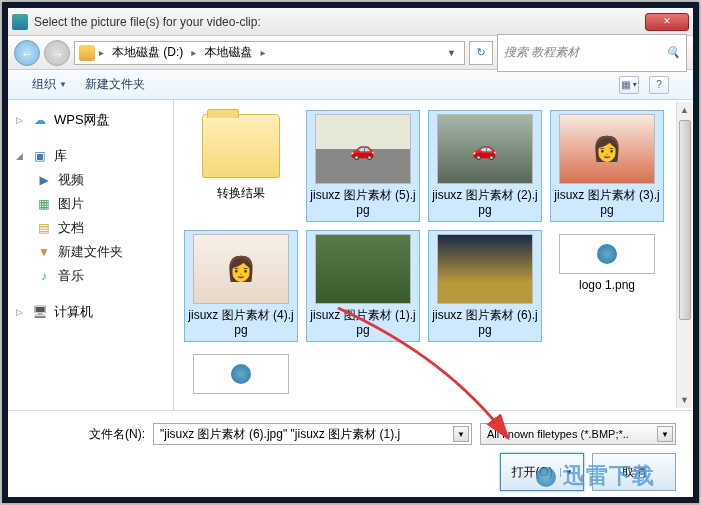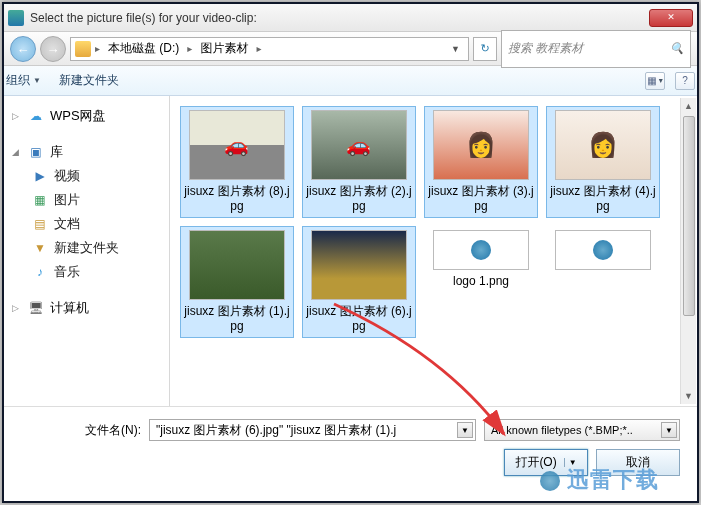--- a/index.html
+++ b/index.html
@@ -1,34 +1,34 @@
 <!DOCTYPE html>
 <html><head>
 <meta charset="utf-8">
 <style>
 * { box-sizing: border-box; margin: 0; padding: 0; font-family: "Microsoft YaHei", "Segoe UI", sans-serif; }
 body { background: #ccc; padding: 2px; }
-.window { width: 697px; height: 501px; background: #fff; border: 2px solid #0f172a; position: relative; box-shadow: 0 0 4px rgba(0,0,0,0.3); }
+.window { width: 697px; height: 501px; background: #fff; border: 6px solid #0f172a; position: relative; box-shadow: 0 0 4px rgba(0,0,0,0.3); }
 .titlebar { height: 28px; background: linear-gradient(#f8f8f8,#e8e8e8); display: flex; align-items: center; padding: 0 4px; border-bottom: 1px solid #ccc; }
 .titlebar-icon { width: 16px; height: 16px; background: linear-gradient(#4a9, #27a); border-radius: 2px; margin-right: 6px; }
 .titlebar-text { font-size: 12px; color: #333; flex: 1; }
 .close-btn { width: 44px; height: 18px; background: linear-gradient(#e07878,#c83838); border: 1px solid #a02020; border-radius: 3px; color: #fff; font-size: 10px; text-align: center; line-height: 14px; cursor: pointer; }
 .close-btn::before { content: "✕"; font-size: 9px; }
 .navbar { height: 34px; background: linear-gradient(#fdfdfd,#eaeaea); display: flex; align-items: center; padding: 0 6px; border-bottom: 1px solid #ccc; gap: 4px; }
 .nav-btn { width: 26px; height: 26px; border-radius: 50%; background: radial-gradient(#bde0f7,#7ab8e0); border: 1px solid #6a9ec8; display: flex; align-items: center; justify-content: center; font-size: 13px; color: #fff; cursor: pointer; }
 .nav-btn.fwd { background: radial-gradient(#e0e0e0,#c0c0c0); border-color:#aaa; }
 .breadcrumb { flex: 1; height: 24px; background: #fff; border: 1px solid #b0b0b0; display: flex; align-items: center; padding: 0 4px; font-size: 12px; gap: 2px; }
 .bc-icon { width: 16px; height: 16px; background: linear-gradient(#ffd86b,#e6a93d); border-radius: 2px; }
 .bc-sep { color: #666; font-size: 10px; padding: 0 2px; }
 .bc-item { padding: 0 4px; cursor: pointer; }
 .bc-drop { margin-left: auto; color: #555; font-size: 9px; padding: 0 4px; cursor: pointer; }
 .refresh-btn { width: 24px; height: 24px; border: 1px solid #b0b0b0; background: #fff; font-size: 11px; color: #27a; cursor: pointer; display:flex;align-items:center;justify-content:center;}
 .searchbox { width: 190px; height: 38px; background: #fff; border: 1px solid #b0b0b0; display: flex; align-items: center; padding: 2px 6px; font-size: 12px; color: #888; font-style: italic; }
 .search-icon { margin-left: auto; font-size: 11px; color: #5a8; }
-.toolbar { height: 30px; background: linear-gradient(#f8fcff,#e8f4fc); border-bottom: 1px solid #c8d8e8; display: flex; align-items: center; padding: 0 2px; font-size: 12px; gap: 18px; }
+.toolbar { height: 30px; background: linear-gradient(#f8fcff,#e8f4fc); border-bottom: 1px solid #c8d8e8; display: flex; align-items: center; padding: 0 24px; font-size: 12px; gap: 18px; }
 .toolbar-item { color: #1a3a5a; cursor: pointer; display:flex; align-items:center; gap:3px;}
 .toolbar-drop { font-size: 8px; color: #456; }
 .toolbar-right { margin-left: auto; display: flex; gap: 10px; }
 .toolbar-icon { width: 20px; height: 18px; border: 1px solid #b0c0d0; background: linear-gradient(#fff,#e8f0f8); border-radius: 2px; cursor: pointer; display:flex;align-items:center;justify-content:center;font-size:10px;color:#568;}
 .body { display: flex; height: 310px; }
 .sidebar { width: 166px; background: #fff; border-right: 1px solid #d8d8d8; padding: 8px 6px; font-size: 13px; overflow: hidden; }
 .sb-group { margin-bottom: 12px; }
 .sb-head { display: flex; align-items: center; gap: 6px; padding: 3px 2px; cursor: pointer; }
 .sb-tri { font-size: 9px; color: #888; width: 10px; }
 .sb-icon { width: 16px; height: 16px; display: inline-flex; align-items:center; justify-content:center; font-size:12px;}
@@ -41,21 +41,21 @@
 .folder-thumb { width: 78px; height: 64px; margin: 0 auto 8px; background: linear-gradient(#fff0b8,#f8d878); border-radius: 4px 4px 2px 2px; position: relative; border:1px solid #d8b850;}
 .folder-thumb::before { content:""; position:absolute; top:-6px; left:4px; width:30px; height:8px; background:#f8d878; border-radius:3px 3px 0 0; border:1px solid #d8b850; border-bottom:none;}
 .fname { line-height: 1.25; word-break: break-all; }
 .bottombar { padding: 12px 17px 8px; border-top: 1px solid #ddd; }
 .row { display: flex; align-items: center; gap: 8px; margin-bottom: 8px; font-size: 12px; }
 .lbl { text-align: right; width: 120px; }
 .combo { flex: 1; height: 22px; border: 1px solid #aaa; background: #fff; padding: 0 6px; font-size: 12px; display: flex; align-items: center; position: relative; }
 .combo-drop { position:absolute; right:2px; top:2px; width:16px; height:16px; border:1px solid #aaa; background:linear-gradient(#f8f8f8,#e0e0e0); font-size:8px; display:flex;align-items:center;justify-content:center; cursor:pointer;}
 .filetype { width: 196px; height: 22px; border: 1px solid #aaa; background: linear-gradient(#fdfdfd,#eaeaea); padding: 0 6px; font-size: 11px; display: flex; align-items: center; cursor:pointer; position:relative;}
 .btn-row { display: flex; gap: 8px; justify-content: flex-end; margin-top: 4px; }
-.btn { width: 84px; height: 27px; border: 1px solid #8aa8c0; background: linear-gradient(#f8fcff,#d8e8f4); font-size: 12px; cursor: pointer; display:flex; align-items:center; justify-content:center; gap:3px; position:relative;}
+.btn { width: 84px; height: 38px; border: 1px solid #8aa8c0; background: linear-gradient(#f8fcff,#d8e8f4); font-size: 12px; cursor: pointer; display:flex; align-items:center; justify-content:center; gap:3px; position:relative;}
 .btn.primary { border-color: #4a88b8; box-shadow: 0 0 2px #6ab; }
 .btn-drop { font-size:8px; border-left:1px solid #8aa8c0; padding-left:4px; margin-left:4px;}
 .arrow { position: absolute; left: 320px; top: 290px; width: 200px; height: 160px; pointer-events: none; z-index: 10; }
 .watermark { position: absolute; right: 38px; bottom: 6px; font-size: 22px; color: #5a9ed8; font-weight: bold; opacity: 0.85; pointer-events:none; letter-spacing:1px;}
 .wm-ico { display:inline-block; width:20px; height:20px; background:radial-gradient(#6ac,#27a); border-radius:50%; vertical-align:middle; position:relative;}
 .scrollbar { position:absolute; right:1px; top:94px; width:16px; height:306px; background:#f0f0f0; border-left:1px solid #ddd;}
 .sb-thumb-v { position:absolute; top:18px; left:2px; width:12px; height:200px; background:linear-gradient(90deg,#e8e8e8,#c8c8c8); border:1px solid #aaa; border-radius:2px;}
 .sb-arrow { height:16px; text-align:center; font-size:9px; color:#666; line-height:16px;}
 </style>
 </head>
@@ -70,21 +70,21 @@
   </div>
 
   <div class="navbar">
     <div class="nav-btn">←</div>
     <div class="nav-btn fwd">→</div>
     <div class="breadcrumb">
       <span class="bc-icon"></span>
       <span class="bc-sep">▸</span>
       <span class="bc-item">本地磁盘 (D:)</span>
       <span class="bc-sep">▸</span>
-      <span class="bc-item">图片素材</span>
+      <span class="bc-item">本地磁盘</span>
       <span class="bc-sep">▸</span>
       <span class="bc-drop">▼</span>
     </div>
     <div class="refresh-btn">↻</div>
     <div class="searchbox">
       <span>搜索 教程素材</span>
       <span class="search-icon">🔍</span>
     </div>
   </div>
 
@@ -140,25 +140,29 @@
         <div class="sb-head">
           <span class="sb-tri">▷</span>
           <span class="sb-icon" style="color:#555">🖥</span>
           <span>计算机</span>
         </div>
       </div>
     </div>
 
     <div class="content">
       <div class="grid">
+        <div class="file">
+          <div class="folder-thumb"></div>
+          <div class="fname">转换结果</div>
+        </div>
         <div class="file selected">
           <div class="thumb" style="background:linear-gradient(#e8e8d8 50%,#888 50%);">
               <span style="font-size:20px">🚗</span>
             </div>
-          <div class="fname">jisuxz 图片素材 (8).jpg</div>
+          <div class="fname">jisuxz 图片素材 (5).jpg</div>
         </div>
         <div class="file selected">
           <div class="thumb" style="background:linear-gradient(#a8b8a8,#586858);">
               <span style="font-size:20px">🚗</span>
             </div>
           <div class="fname">jisuxz 图片素材 (2).jpg</div>
         </div>
         <div class="file selected">
           <div class="thumb" style="background:linear-gradient(#f8e8e0,#d87050);">
               <span style="font-size:24px">👩</span>

